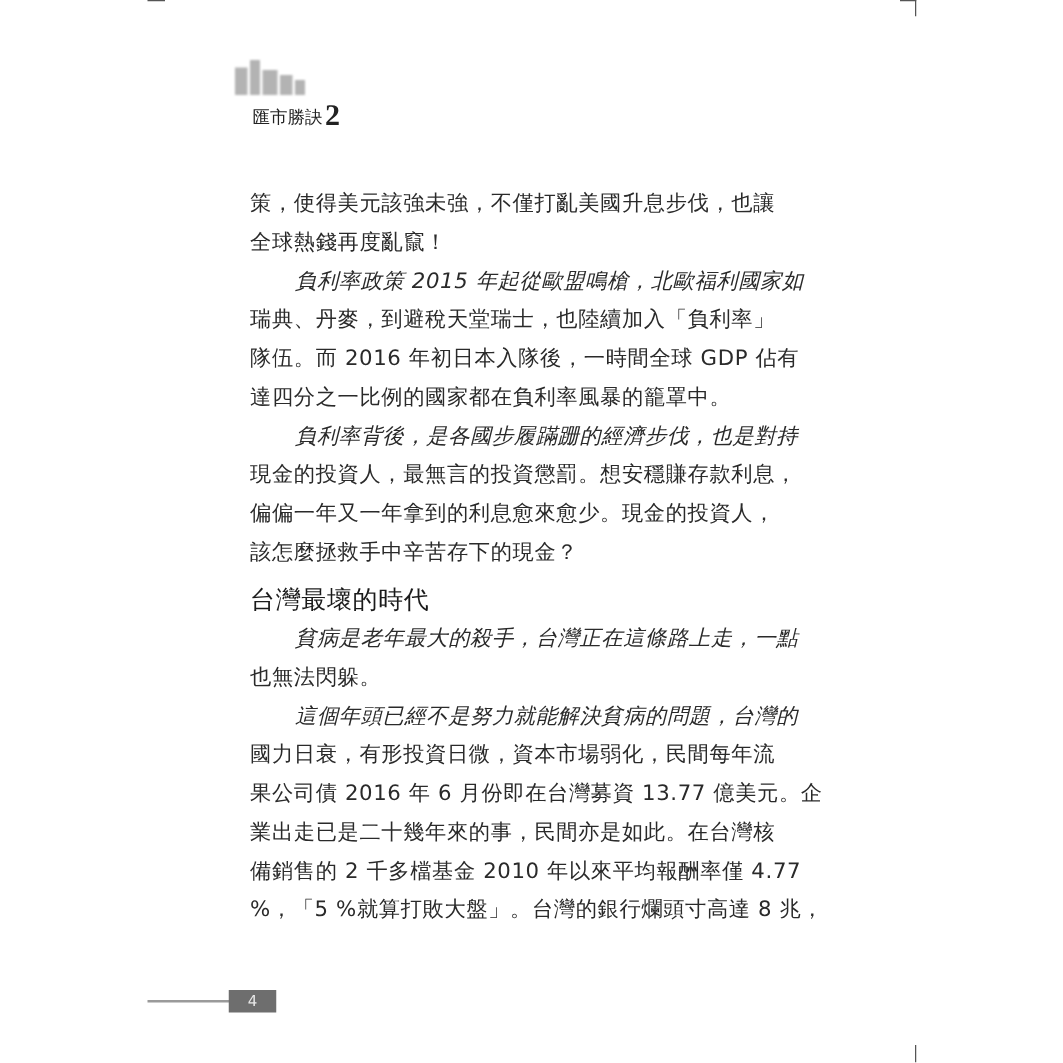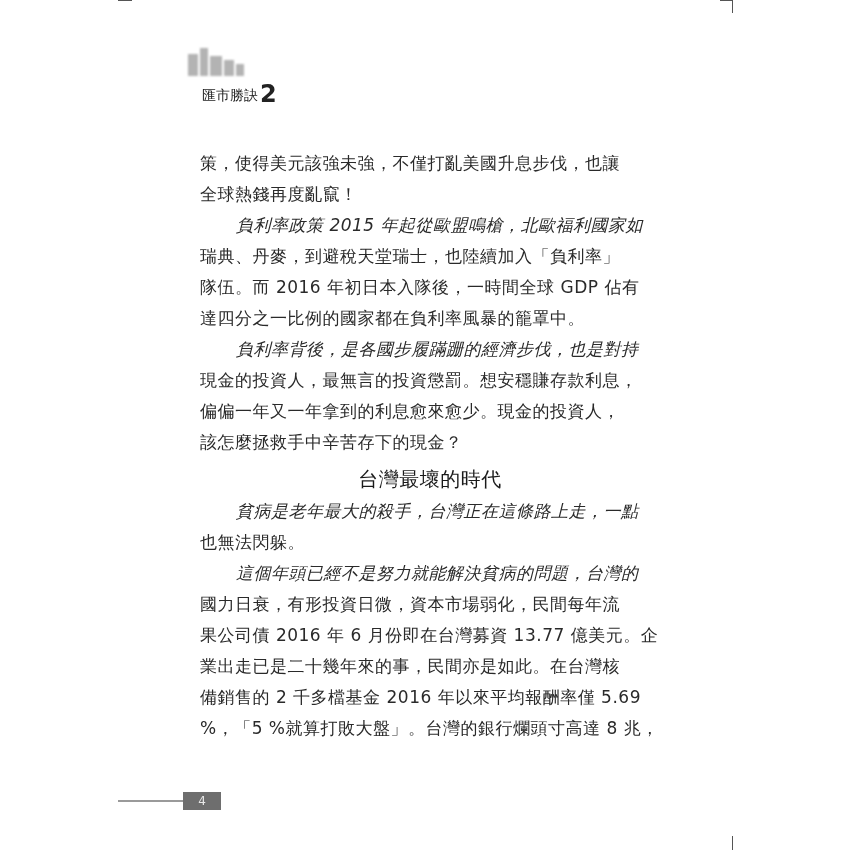--- a/index.html
+++ b/index.html
@@ -40,20 +40,21 @@
       filter: blur(1px);
     }
     .header-title {
       position: absolute;
       left: 16px;
       top: 36px;
       font-size: 14px;
       color: #222;
       letter-spacing: 0px;
       white-space: nowrap;
+      font-family: Liberation Serif, serif;
     }
     .header-num {
       font-size: 24px;
       font-weight: bold;
       margin-left: 2px;
       vertical-align: -2px;
     }
     .body-text {
       position: absolute;
       left: 200px;
@@ -73,21 +74,20 @@
       font-style: italic;
     }
     .section-heading {
       font-size: 20px;
       line-height: 34px;
       height: 34px;
       margin-top: 4px;
       color: #1a1a1a;
       white-space: nowrap;
       letter-spacing: 0.5px;
-      text-align: center;
     }
     .footer-rule {
       position: absolute;
       left: 118px;
       top: 800px;
       width: 66px;
       height: 2px;
       background: #9a9a9a;
     }
     .page-num-box {
@@ -137,18 +137,18 @@
   <div class="line">該怎麼拯救手中辛苦存下的現金？</div>
 
   <div class="section-heading">台灣最壞的時代</div>
 
   <div class="line indent">貧病是老年最大的殺手，台灣正在這條路上走，一點</div>
   <div class="line">也無法閃躲。</div>
   <div class="line indent">這個年頭已經不是努力就能解決貧病的問題，台灣的</div>
   <div class="line">國力日衰，有形投資日微，資本市場弱化，民間每年流</div>
   <div class="line">果公司債 2016 年 6 月份即在台灣募資 13.77 億美元。企</div>
   <div class="line">業出走已是二十幾年來的事，民間亦是如此。在台灣核</div>
-  <div class="line">備銷售的 2 千多檔基金 2016 年以來平均報酬率僅 5.69</div>
+  <div class="line">備銷售的 2 千多檔基金 2010 年以來平均報酬率僅 4.77</div>
   <div class="line">%，「5 %就算打敗大盤」。台灣的銀行爛頭寸高達 8 兆，</div>
 </div>
 
 <div class="footer-rule"></div>
 <div class="page-num-box">4</div>
 
 </body></html>

